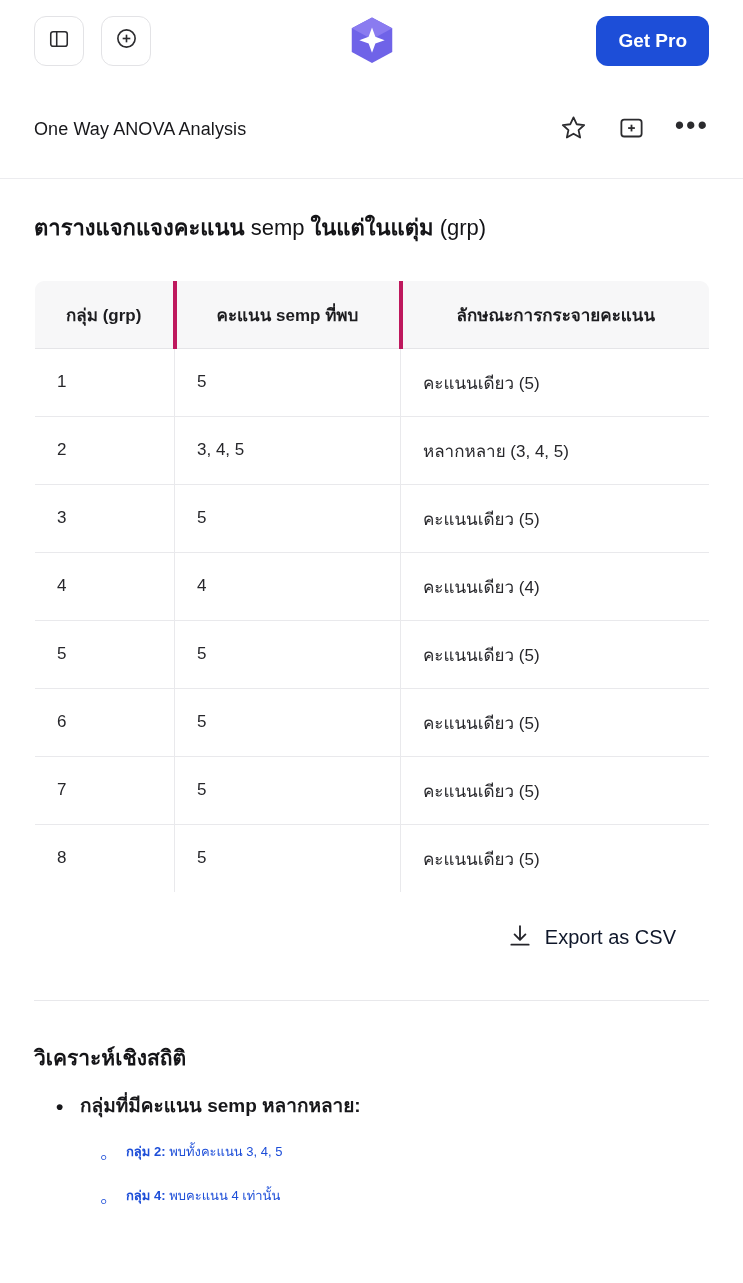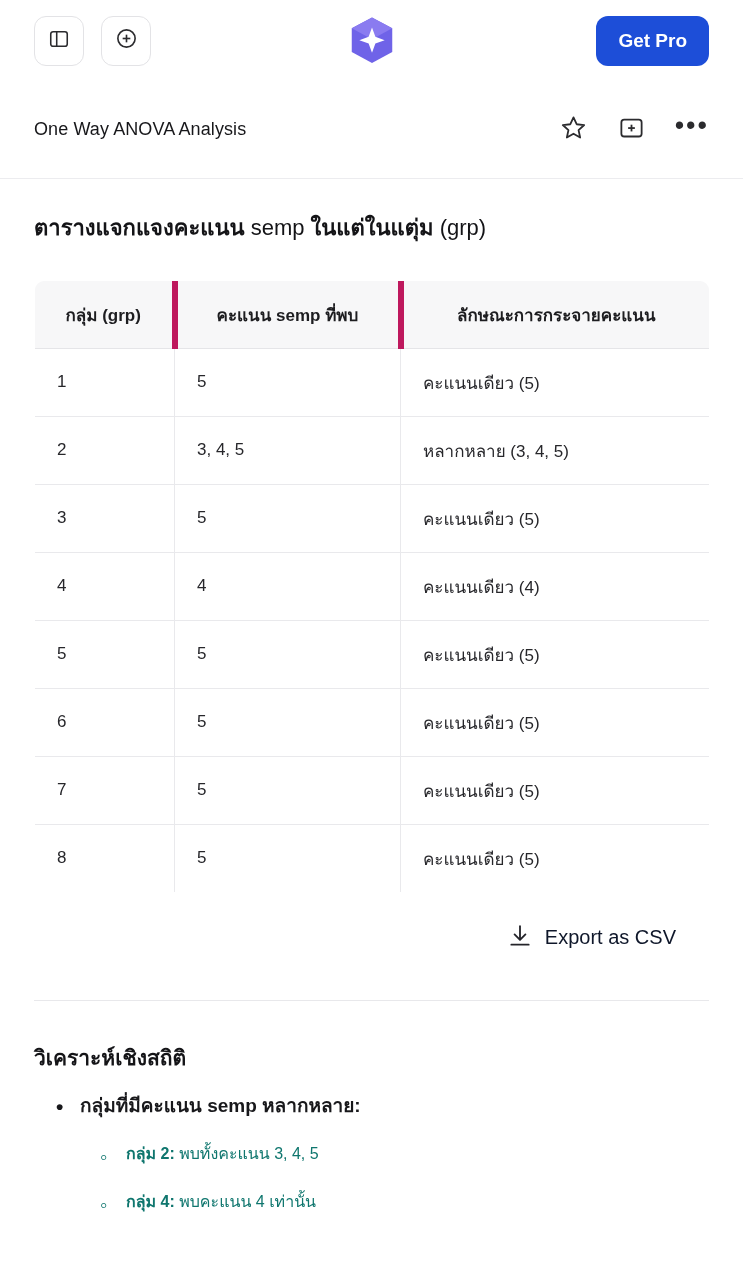--- a/index.html
+++ b/index.html
@@ -109,21 +109,21 @@
     overflow: hidden;
     table-layout: fixed;
   }
   table.data th {
     background: #f7f7f8;
     font-size: 17px;
     font-weight: 700;
     color: #1d1d20;
     padding: 20px 10px;
     text-align: center;
-    border-right: 6px solid #be185d;
+    border-right: 4px solid #be185d;
     border-bottom: 1px solid #e5e5e8;
   }
   table.data th:last-child { border-right: none; }
   table.data td {
     font-size: 17px;
     color: #27272b;
     padding: 20px 22px;
     border-right: 1px solid #e9e9ec;
     border-bottom: 1px solid #e9e9ec;
     height: 62px;
@@ -183,23 +183,23 @@
     font-size: 21px;
   }
   ul.lvl2 {
     margin: 22px 0 0 0;
     padding-left: 46px;
     list-style: none;
     font-weight: 400;
   }
   ul.lvl2 > li {
     position: relative;
-    font-size: 16px;
+    font-size: 13px;
     font-weight: 400;
-    color: #0f766e;
+    color: #1d4ed8;
     margin-bottom: 24px;
     line-height: 1.5;
   }
   ul.lvl2 > li::before {
     content: "◦";
     position: absolute;
     left: -26px;
     top: -1px;
     font-size: 21px;
   }

